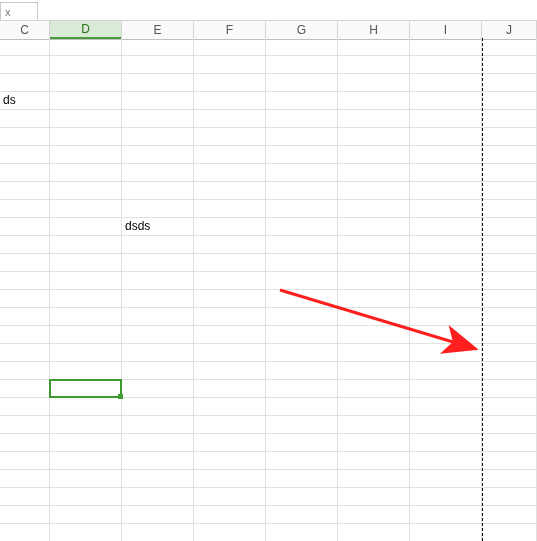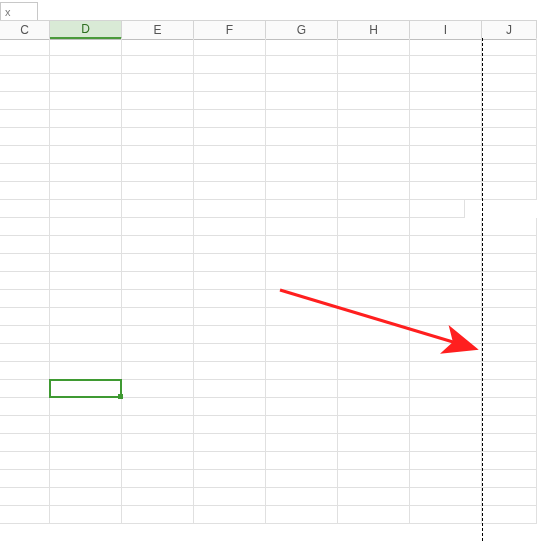--- a/index.html
+++ b/index.html
@@ -68,82 +68,93 @@
         <div class="cell" style="width: 50px;"></div>
         <div class="cell" style="width: 72px;"></div>
         <div class="cell" style="width: 72px;"></div>
         <div class="cell" style="width: 72px;"></div>
         <div class="cell" style="width: 72px;"></div>
         <div class="cell" style="width: 72px;"></div>
         <div class="cell" style="width: 72px;"></div>
         <div class="cell" style="width: 55px;"></div>
       </div>
       <div class="row">
-        <div class="cell" style="width: 50px;"></div>
-        <div class="cell" style="width: 72px;"></div>
-        <div class="cell" style="width: 72px;"></div>
-        <div class="cell" style="width: 72px;"></div>
-        <div class="cell" style="width: 72px;"></div>
-        <div class="cell" style="width: 72px;"></div>
-        <div class="cell" style="width: 72px;"></div>
-        <div class="cell" style="width: 55px;"></div>
-      </div>
-      <div class="row">
-        <div class="cell" style="width: 50px;"></div>
-        <div class="cell" style="width: 72px;"></div>
-        <div class="cell" style="width: 72px;"></div>
-        <div class="cell" style="width: 72px;"></div>
-        <div class="cell" style="width: 72px;"></div>
-        <div class="cell" style="width: 72px;"></div>
-        <div class="cell" style="width: 72px;"></div>
-        <div class="cell" style="width: 55px;"></div>
-      </div>
-      <div class="row">
-        <div class="cell" style="width: 50px;"></div>
-        <div class="cell" style="width: 72px;"></div>
-        <div class="cell" style="width: 72px;"></div>
-        <div class="cell" style="width: 72px;"></div>
-        <div class="cell" style="width: 72px;"></div>
-        <div class="cell" style="width: 72px;"></div>
-        <div class="cell" style="width: 72px;"></div>
-        <div class="cell" style="width: 55px;"></div>
-      </div>
-      <div class="row">
-        <div class="cell" style="width: 50px;"></div>
-        <div class="cell" style="width: 72px;"></div>
-        <div class="cell" style="width: 72px;"></div>
-        <div class="cell" style="width: 72px;"></div>
-        <div class="cell" style="width: 72px;"></div>
-        <div class="cell" style="width: 72px;"></div>
-        <div class="cell" style="width: 72px;"></div>
-        <div class="cell" style="width: 55px;"></div>
-      </div>
-      <div class="row">
-        <div class="cell" style="width: 50px;"></div>
-        <div class="cell" style="width: 72px;"></div>
-        <div class="cell" style="width: 72px;"></div>
-        <div class="cell" style="width: 72px;"></div>
-        <div class="cell" style="width: 72px;"></div>
-        <div class="cell" style="width: 72px;"></div>
-        <div class="cell" style="width: 72px;"></div>
-        <div class="cell" style="width: 55px;"></div>
-      </div>
-      <div class="row">
-        <div class="cell" style="width: 50px;"></div>
-        <div class="cell" style="width: 72px;"></div>
-        <div class="cell" style="width: 72px;"></div>
-        <div class="cell" style="width: 72px;"></div>
-        <div class="cell" style="width: 72px;"></div>
-        <div class="cell" style="width: 72px;"></div>
-        <div class="cell" style="width: 72px;"></div>
-        <div class="cell" style="width: 55px;"></div>
-      </div>
-      <div class="row">
-        <div class="cell" style="width: 50px;"></div>
-        <div class="cell" style="width: 72px;"></div>
+        <div class="cell" style="width: 50px;">ds</div>
+        <div class="cell" style="width: 72px;"></div>
+        <div class="cell" style="width: 72px;"></div>
+        <div class="cell" style="width: 72px;"></div>
+        <div class="cell" style="width: 72px;"></div>
+        <div class="cell" style="width: 72px;"></div>
+        <div class="cell" style="width: 72px;"></div>
+        <div class="cell" style="width: 55px;"></div>
+      </div>
+      <div class="row">
+        <div class="cell" style="width: 50px;"></div>
+        <div class="cell" style="width: 72px;"></div>
+        <div class="cell" style="width: 72px;"></div>
+        <div class="cell" style="width: 72px;"></div>
+        <div class="cell" style="width: 72px;"></div>
+        <div class="cell" style="width: 72px;"></div>
+        <div class="cell" style="width: 72px;"></div>
+        <div class="cell" style="width: 55px;"></div>
+      </div>
+      <div class="row">
+        <div class="cell" style="width: 50px;"></div>
+        <div class="cell" style="width: 72px;"></div>
+        <div class="cell" style="width: 72px;"></div>
+        <div class="cell" style="width: 72px;"></div>
+        <div class="cell" style="width: 72px;"></div>
+        <div class="cell" style="width: 72px;"></div>
+        <div class="cell" style="width: 72px;"></div>
+        <div class="cell" style="width: 55px;"></div>
+      </div>
+      <div class="row">
+        <div class="cell" style="width: 50px;"></div>
+        <div class="cell" style="width: 72px;"></div>
+        <div class="cell" style="width: 72px;"></div>
+        <div class="cell" style="width: 72px;"></div>
+        <div class="cell" style="width: 72px;"></div>
+        <div class="cell" style="width: 72px;"></div>
+        <div class="cell" style="width: 72px;"></div>
+        <div class="cell" style="width: 55px;"></div>
+      </div>
+      <div class="row">
+        <div class="cell" style="width: 50px;"></div>
+        <div class="cell" style="width: 72px;"></div>
+        <div class="cell" style="width: 72px;"></div>
+        <div class="cell" style="width: 72px;"></div>
+        <div class="cell" style="width: 72px;"></div>
+        <div class="cell" style="width: 72px;"></div>
+        <div class="cell" style="width: 72px;"></div>
+        <div class="cell" style="width: 55px;"></div>
+      </div>
+      <div class="row">
+        <div class="cell" style="width: 50px;"></div>
+        <div class="cell" style="width: 72px;"></div>
+        <div class="cell" style="width: 72px;"></div>
+        <div class="cell" style="width: 72px;"></div>
+        <div class="cell" style="width: 72px;"></div>
+        <div class="cell" style="width: 72px;"></div>
+        <div class="cell" style="width: 72px;"></div>
+        <div class="cell" style="width: 55px;"></div>
+      </div>
+      <div class="row">
+        <div class="cell" style="width: 50px;"></div>
+        <div class="cell" style="width: 72px;"></div>
+        <div class="cell" style="width: 72px;"></div>
+        <div class="cell" style="width: 72px;"></div>
+        <div class="cell" style="width: 72px;"></div>
+        <div class="cell" style="width: 72px;"></div>
+        <div class="cell" style="width: 72px;"></div>
+        <div class="cell" style="width: 55px;"></div>
+      </div>
+      <div class="row">
+        <div class="cell" style="width: 50px;"></div>
+        <div class="cell" style="width: 72px;"></div>
+        <div class="cell" style="width: 72px;">dsds</div>
         <div class="cell" style="width: 72px;"></div>
         <div class="cell" style="width: 72px;"></div>
         <div class="cell" style="width: 72px;"></div>
         <div class="cell" style="width: 72px;"></div>
         <div class="cell" style="width: 55px;"></div>
       </div>
       <div class="row">
         <div class="cell" style="width: 50px;"></div>
         <div class="cell" style="width: 72px;"></div>
         <div class="cell" style="width: 72px;"></div>

